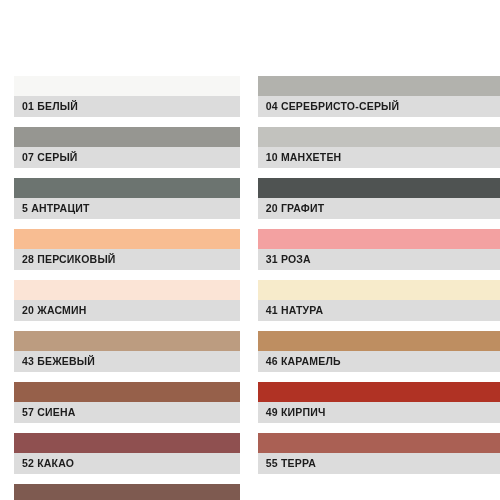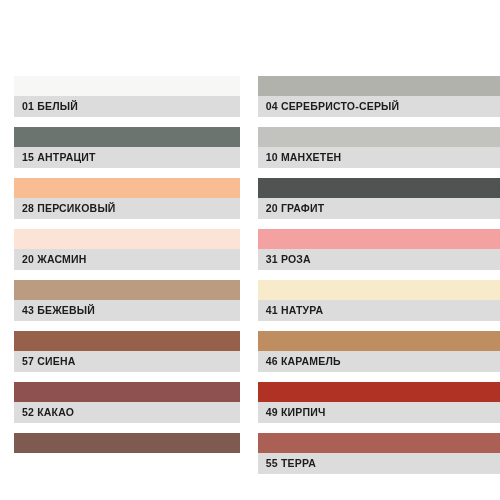--- a/index.html
+++ b/index.html
@@ -83,23 +83,29 @@
   <div class="palette-columns">
 
     <div class="palette-column left">
       <div class="color-row">
         <div class="color-swatch" style="background-color: rgb(247, 247, 245);"></div>
         <div class="color-label">
           <span class="color-label-text">01 БЕЛЫЙ</span>
         </div>
       </div>
       <div class="color-row">
+        <div class="color-swatch" style="background-color: rgb(150, 150, 145);"></div>
+        <div class="color-label">
+          <span class="color-label-text">07 СЕРЫЙ</span>
+        </div>
+      </div>
+      <div class="color-row">
         <div class="color-swatch" style="background-color: rgb(108, 116, 112);"></div>
         <div class="color-label">
-          <span class="color-label-text">15 АНТРАЦИТ</span>
+          <span class="color-label-text">5 АНТРАЦИТ</span>
         </div>
       </div>
       <div class="color-row">
         <div class="color-swatch" style="background-color: rgb(248, 189, 146);"></div>
         <div class="color-label">
           <span class="color-label-text">28 ПЕРСИКОВЫЙ</span>
         </div>
       </div>
       <div class="color-row">
         <div class="color-swatch" style="background-color: rgb(251, 228, 214);"></div>

